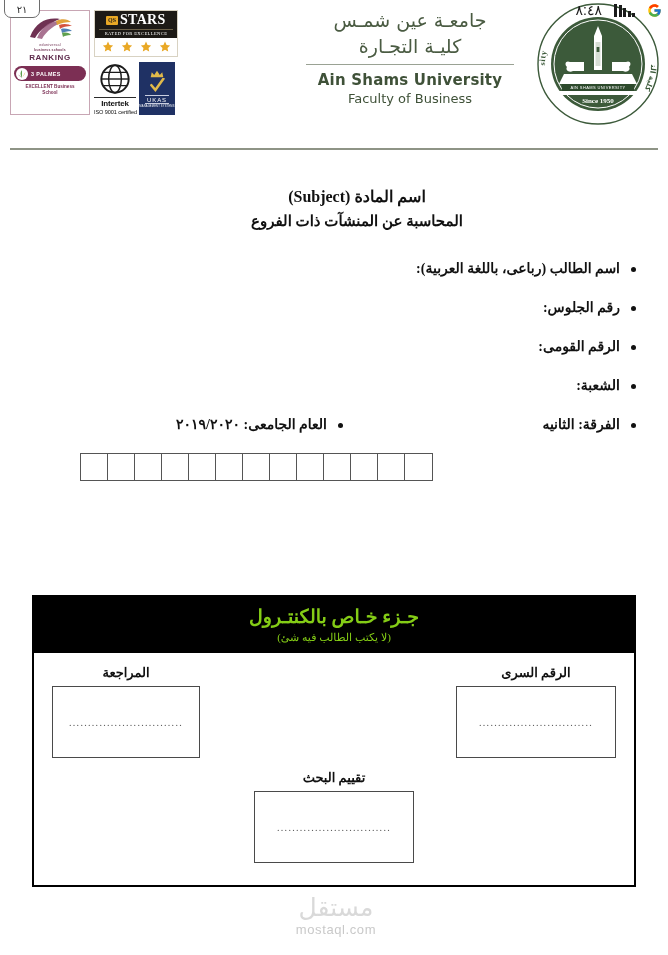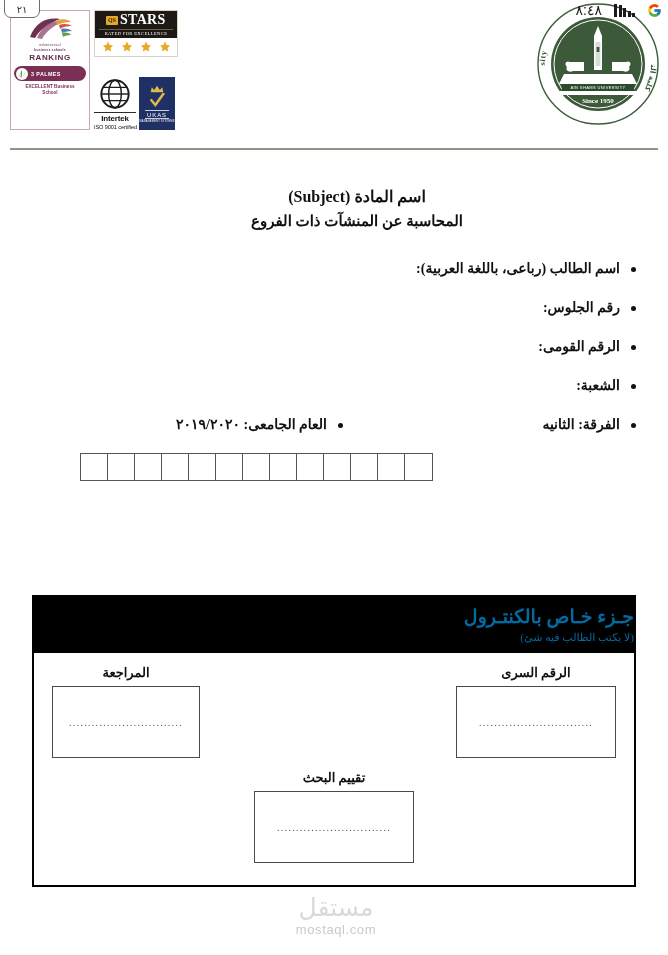--- a/index.html
+++ b/index.html
@@ -160,21 +160,21 @@
     font-size: 4.6px;
     color: #7c2f54;
     line-height: 1.35;
     font-weight: bold;
   }
 
   .qs-col {
     width: 84px;
     display: flex;
     flex-direction: column;
-    gap: 20px;
+    gap: 5px;
   }
   .qs-box {
     border: 1px solid #d8d2c2;
     background: #fff;
     box-sizing: border-box;
   }
   .qs-top {
     background: #1d1a16;
     color: #ffffff;
     text-align: center;
@@ -434,22 +434,22 @@
     position: absolute;
     left: 32px;
     right: 32px;
     top: 430px;
     border: 2px solid #000000;
     background: #ffffff;
     box-sizing: border-box;
   }
   .control-head {
     background: #000000;
-    color: #0369a1;
-    text-align: right;
+    color: #84cc16;
+    text-align: center;
     padding: 8px 0 9px;
     direction: rtl;
   }
   .control-head .ch-1 {
     font-weight: bold;
     font-size: 19px;
     letter-spacing: 1px;
   }
   .control-head .ch-2 {
     font-size: 11px;
@@ -634,20 +634,27 @@
               <path d="M3 9 L8 15 L18 1" fill="none" stroke="#e0b94a" stroke-width="3.2" stroke-linecap="round"></path>
             </svg>
           </span>
           <span class="ukas-name">UKAS</span>
           <span class="ukas-sub">MANAGEMENT SYSTEMS</span>
         </div>
       </div>
     </div>
   </div>
 
+  <div class="uni-name">
+    <div class="uni-ar-1">جامعـة عين شمـس</div>
+    <div class="uni-ar-2">كليـة التجـارة</div>
+    <div class="uni-rule"></div>
+    <div class="uni-en-1">Ain Shams University</div>
+    <div class="uni-en-2">Faculty of Business</div>
+  </div>
 
   <div class="seal">
     <svg width="124" height="124" viewBox="0 0 124 124">
       <circle cx="62" cy="62" r="60" fill="#ffffff" stroke="#3c5a3a" stroke-width="1.4"></circle>
       <circle cx="62" cy="62" r="47" fill="#3c5a3a"></circle>
       <circle cx="62" cy="62" r="44" fill="none" stroke="#ffffff" stroke-width="1"></circle>
       <defs>
         <path id="arcTop" d="M 62,62 m -53,0 a 53,53 0 0 1 106,0" fill="none"></path>
         <path id="arcBot" d="M 62,62 m 53,0 a 53,53 0 0 1 -106,0" fill="none"></path>
       </defs>

